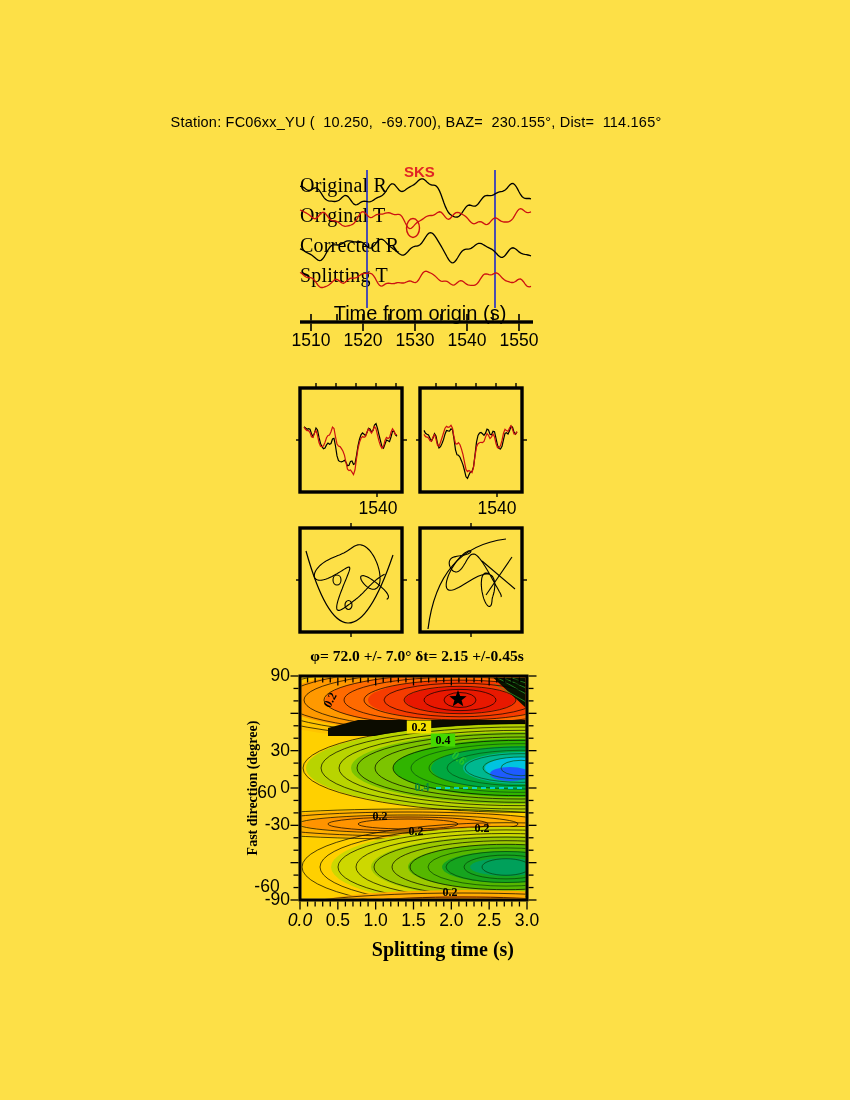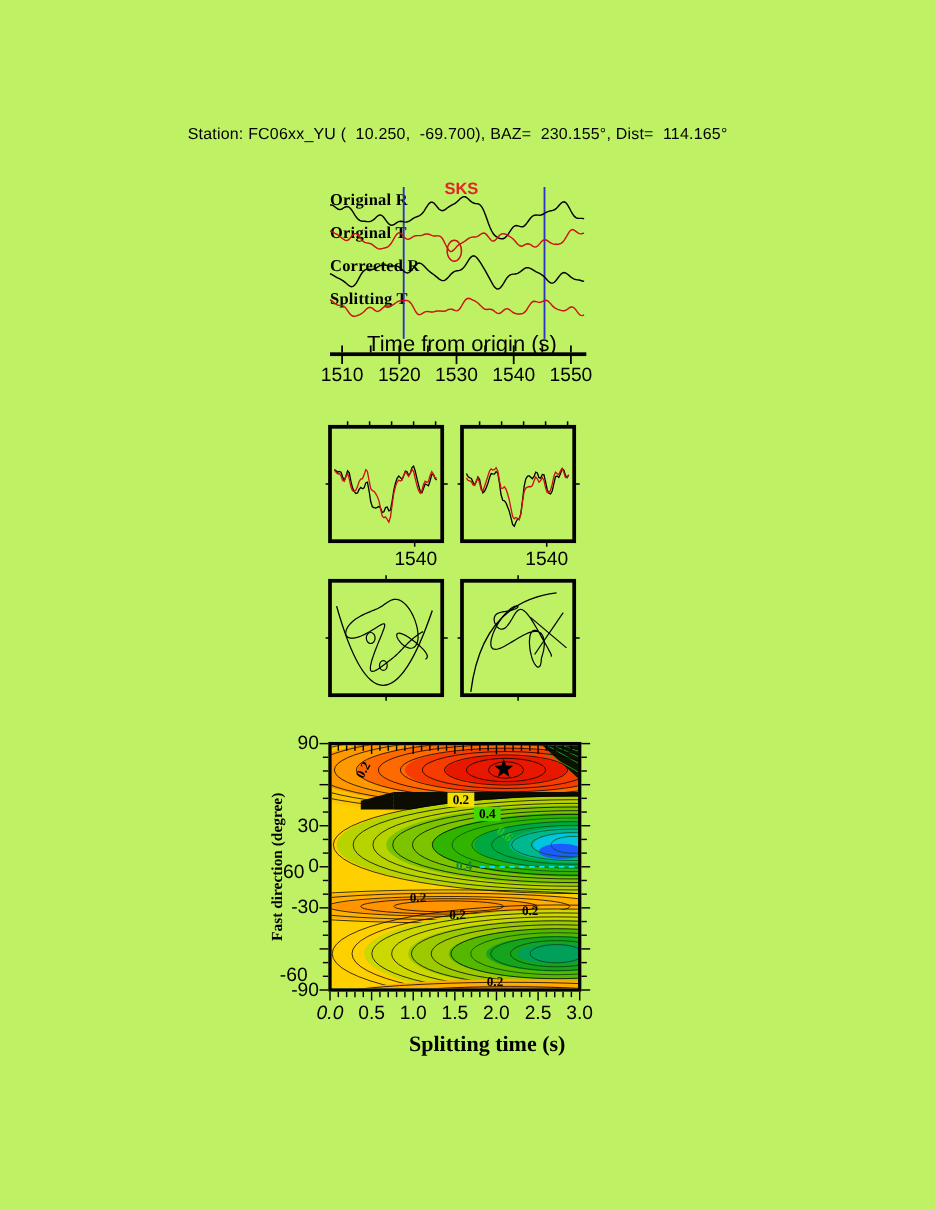--- a/index.html
+++ b/index.html
@@ -1,20 +1,20 @@
 <!DOCTYPE html>
 <html><head>
 <meta charset="utf-8">
 <style>
   html,body{margin:0;padding:0;background:#fff;}
-  .page{position:relative;width:850px;height:1100px;background:#bef264;overflow:hidden;
+  .page{position:relative;width:850px;height:1100px;background:#fde047;overflow:hidden;
         font-family:"Liberation Sans",sans-serif;color:#000;}
   .abs{position:absolute;}
   .hdr{left:0;width:832px;text-align:center;font-size:14.5px;letter-spacing:.2px;white-space:pre;}
-  .tracelabel{font-family:"Liberation Serif",serif;font-weight:bold;font-size:15px;letter-spacing:.2px;}
+  .tracelabel{font-family:"Liberation Serif",serif;font-weight:normal;font-size:20px;letter-spacing:.2px;}
   .ticklbl{font-size:17.5px;text-align:center;}
   .serifbold{font-family:"Liberation Serif",serif;font-weight:bold;}
   svg{position:absolute;overflow:visible;}
 </style>
 </head>
 <body>
 
 <div class="page">
 
   <div class="abs hdr" style="top:114px;">Station: FC06xx_YU (  10.250,  -69.700), BAZ=  230.155°, Dist=  114.165°</div>
@@ -124,20 +124,21 @@
         </clipPath>
       </defs>
       <g clip-path="url(#pm-r-c)">
         <path d="M 12 106 C 18 58 40 22 90 16" fill="none" stroke="#000" stroke-width="1.2"></path>
         <path d="M84.7 73.6L85.1 73.5L85.3 73.2L85.2 72.7L85.0 72.0L84.6 71.0L84.0 69.8L83.1 68.3L82.2 66.5L81.1 64.5L79.8 62.3L78.5 59.8L77.0 57.3L75.5 54.6L74.0 51.8L72.4 49.0L70.8 46.3L69.3 43.7L67.7 41.2L66.2 38.8L64.7 36.8L63.3 35.0L61.9 33.5L60.6 32.4L59.4 31.6L58.2 31.1L57.1 31.0L56.0 31.3L55.0 31.8L54.0 32.7L53.1 33.8L52.1 35.1L51.2 36.5L50.3 38.1L49.4 39.7L48.4 41.3L47.5 42.8L46.5 44.2L45.5 45.6L44.5 46.7L43.5 47.6L42.5 48.3L41.4 48.7L40.4 49.0L39.4 48.9L38.4 48.6L37.4 48.2L36.6 47.5L35.8 46.6L35.0 45.7L34.4 44.6L33.9 43.4L33.5 42.3L33.3 41.1L33.2 40.0L33.3 38.9L33.6 37.9L34.0 37.0L34.5 36.1L35.3 35.4L36.1 34.8L37.2 34.3L38.3 33.9L39.6 33.6L40.9 33.3L42.3 33.0L43.7 32.8L45.2 32.5L46.7 32.3L48.1 32.0L49.4 31.7L50.6 31.3L51.8 30.9L52.8 30.4L53.6 30.0L54.2 29.5L54.7 29.0L54.9 28.5L54.9 28.1L54.7 27.9L54.3 27.7L53.6 27.7L52.8 27.9L51.7 28.3L50.5 28.9L49.1 29.7L47.6 30.9L46.0 32.3L44.3 33.9L42.6 35.8L40.9 37.9L39.2 40.1L37.6 42.6L36.0 45.1L34.6 47.8L33.3 50.4L32.2 53.0L31.4 55.5L30.7 57.9L30.3 60.1L30.2 62.0L30.3 63.7L30.7 65.1L31.4 66.1L32.3 66.9L33.5 67.2L34.9 67.3L36.5 67.0L38.4 66.4L40.4 65.6L42.6 64.5L44.9 63.2L47.3 61.8L49.8 60.3L52.3 58.8L54.8 57.3L57.3 55.8L59.7 54.5L62.1 53.3L64.3 52.4L66.4 51.7L68.4 51.2L70.2 51.0L71.8 51.0L73.3 51.3L74.6 51.9L75.7 52.7L76.6 53.7L77.3 54.9L77.9 56.3L78.3 57.8L78.6 59.3L78.7 60.9L78.8 62.5L78.7 64.0L78.6 65.5L78.4 66.9L78.2 68.2L77.9 69.5L77.6 70.6L77.4 71.5L77.1 72.4L76.9 73.2L76.7 73.8L76.5 74.4L76.4 75.0L76.2 75.5L76.2 76.0L76.1 76.5L76.0 77.0L76.0 77.5L76.0 78.1L75.9 78.7L75.8 79.3L75.7 80.0L75.6 80.6L75.4 81.3L75.2 81.9L74.9 82.4L74.5 82.9L74.1 83.2L73.7 83.4L73.1 83.4L72.5 83.3L71.9 82.9L71.2 82.2L70.5 81.3L69.8 80.2L69.1 78.8L68.4 77.2L67.7 75.4L67.1 73.3L66.6 71.2L66.1 68.9L65.7 66.6L65.5 64.2L65.3 61.9L65.3 59.7L65.5 57.6L65.7 55.7L66.1 54.0L66.7 52.6L67.4 51.4L68.2 50.6L69.1 50.1L70.1 50.0L71.1 50.1L72.3 50.6L73.4 51.3" fill="none" stroke="#000" stroke-width="1.1"></path>
         <path d="M 66 38 L 99 66" fill="none" stroke="#000" stroke-width="1.1"></path>
         <path d="M 96 34 L 70 72" fill="none" stroke="#000" stroke-width="1.1"></path>
       </g>
     </svg>
 
+  <div class="abs serifbold" style="left:277px;top:647px;width:280px;text-align:center;font-size:15.5px;">φ= 72.0 +/- 7.0° δt= 2.15 +/-0.45s</div>
   <div class="abs serifbold" style="left:169px;top:779px;width:170px;height:18px;text-align:center;font-size:14px;transform:rotate(-90deg);">Fast direction (degree)</div>
   <svg id="contour-svg" style="left:288px;top:664px;" width="254" height="250">
       <defs>
         <clipPath id="pclip">
           <rect x="13.5" y="13.5" width="224" height="221"></rect>
         </clipPath>
       </defs>
       <g clip-path="url(#pclip)">
         <rect x="13.5" y="13.5" width="224" height="221" fill="#ffd000"></rect>
         <ellipse cx="172" cy="36" rx="225" ry="42" fill="#ffc400" stroke="none" stroke-width="0"></ellipse>

